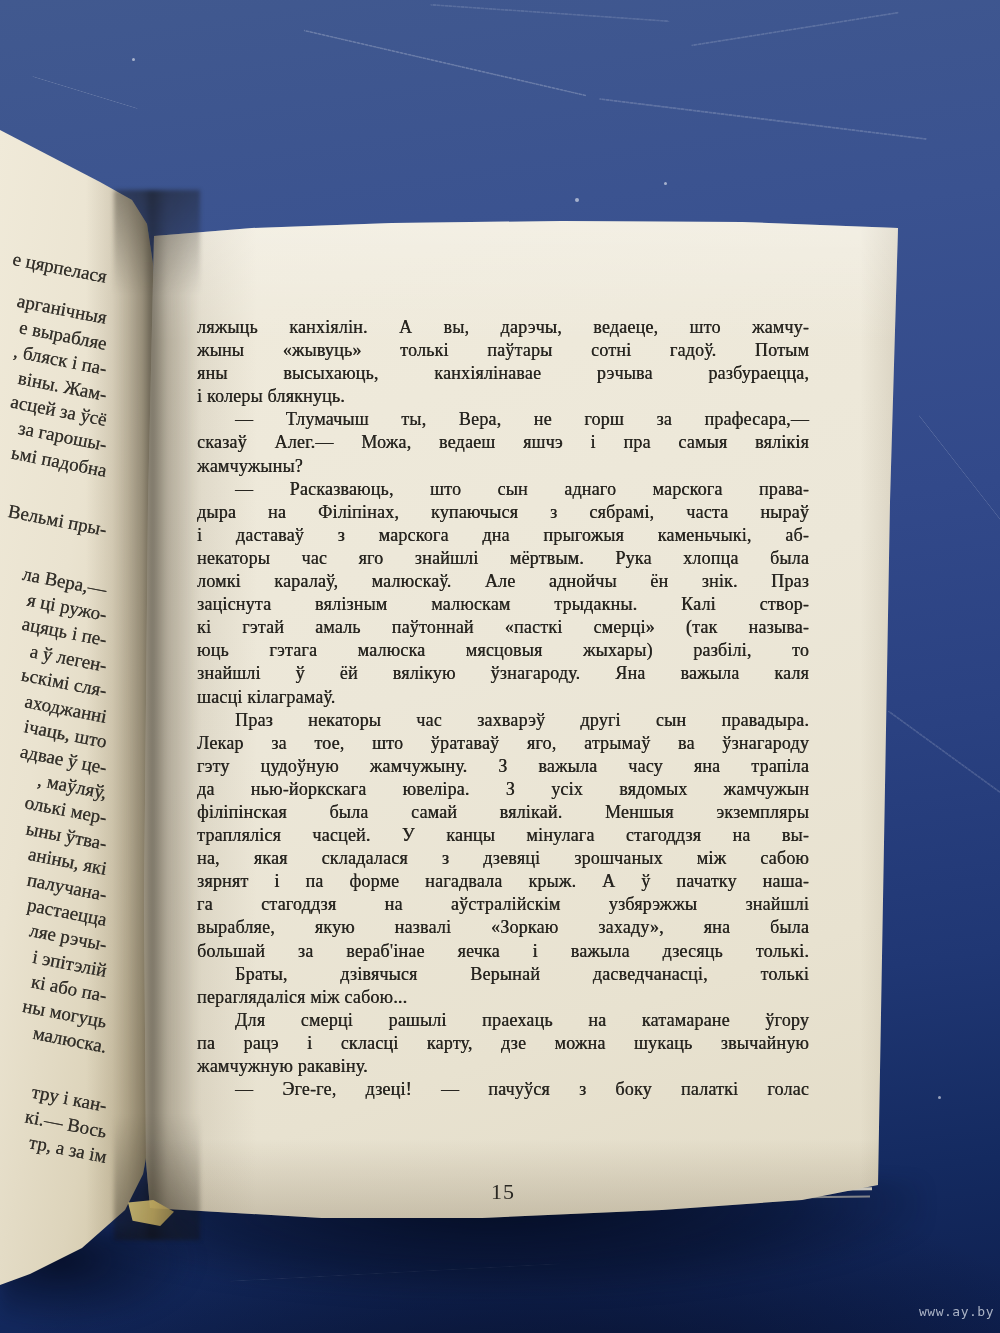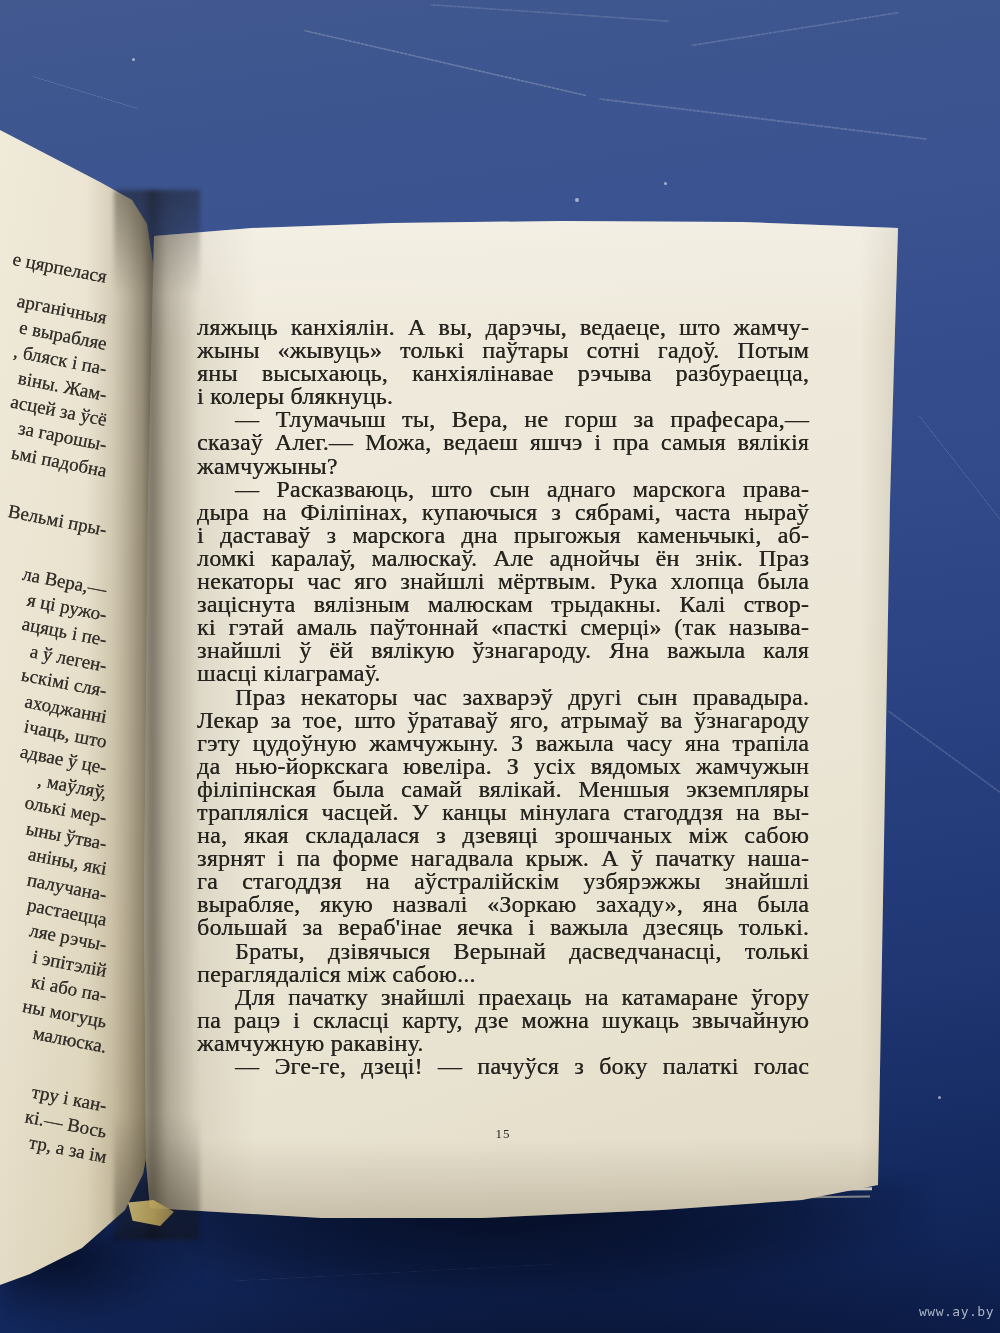--- a/index.html
+++ b/index.html
@@ -44,27 +44,27 @@
   .lf.g2{margin-top:34px;}
   
   .right-page{position:absolute;left:142px;top:202px;width:766px;height:1032px;z-index:4;
     background:
       linear-gradient(to bottom, rgba(255,255,255,0.30) 0px, rgba(255,255,255,0) 140px),
       linear-gradient(to right, rgba(95,78,48,0.35) 0px, rgba(95,78,48,0.10) 55px, rgba(0,0,0,0) 115px),
       linear-gradient(to top, rgba(88,70,42,0.26) 0px, rgba(0,0,0,0) 95px),
       linear-gradient(to left, rgba(105,88,58,0.18) 0px, rgba(0,0,0,0) 48px),
       linear-gradient(160deg,#f0ebdc 0%,#ece7d8 45%,#e8e2d0 75%,#e2dbc6 100%);
     clip-path:polygon(12px 34px,110px 26px,250px 21px,420px 19px,600px 20px,756px 26px,748px 300px,736px 983px,660px 998px,520px 1008px,340px 1016px,180px 1016px,8px 1006px,4px 960px,2px 700px,6px 300px);}
-  .page-text{position:absolute;left:55px;top:114px;width:612px;font-size:24px;line-height:23.1px;
+  .page-text{position:absolute;left:55px;top:114px;width:612px;font-size:18px;line-height:23.1px;
     color:#26241f;text-shadow:0.35px 0 0 rgba(35,33,28,0.85);letter-spacing:0.2px;}
   .tl{text-align:justify;text-align-last:justify;}
   .tl.end{text-align-last:left;}
   .tl.ind{padding-left:38px;}
-  .page-number{position:absolute;left:55px;top:924px;width:612px;text-align:center;
-    font-size:13px;letter-spacing:1px;color:#2a2823;}
+  .page-number{position:absolute;left:55px;top:977px;width:612px;text-align:center;
+    font-size:22px;letter-spacing:1px;color:#2a2823;}
   
   .gutter{position:absolute;left:114px;top:190px;width:86px;height:1050px;z-index:5;pointer-events:none;
     background:
       linear-gradient(to bottom, rgba(20,16,8,0.35) 0%, rgba(20,16,8,0) 10%, rgba(20,16,8,0) 88%, rgba(20,16,8,0.35) 100%),
       linear-gradient(to right, rgba(30,24,14,0) 0%, rgba(30,24,14,0.18) 34%, rgba(14,11,6,0.38) 44%, rgba(30,24,14,0.14) 62%, rgba(30,24,14,0) 100%);
     filter:blur(2px);}
   
   .edge1{position:absolute;left:556px;top:1189px;width:316px;height:3px;background:rgba(224,217,200,0.9);transform:rotate(-0.6deg);z-index:3;}
   .edge2{position:absolute;left:598px;top:1197px;width:272px;height:2px;background:rgba(206,198,177,0.6);transform:rotate(-0.6deg);z-index:3;}
   
@@ -139,40 +139,41 @@
         <div class="tl">ляжыць канхіялін. А вы, дарэчы, ведаеце, што жамчу-</div>
         <div class="tl">жыны «жывуць» толькі паўтары сотні гадоў. Потым</div>
         <div class="tl">яны высыхаюць, канхіялінавае рэчыва разбураецца,</div>
         <div class="tl end">і колеры блякнуць.</div>
         <div class="tl ind">— Тлумачыш ты, Вера, не горш за прафесара,—</div>
         <div class="tl">сказаў Алег.— Можа, ведаеш яшчэ і пра самыя вялікія</div>
         <div class="tl end">жамчужыны?</div>
         <div class="tl ind">— Расказваюць, што сын аднаго марскога права-</div>
         <div class="tl">дыра на Філіпінах, купаючыся з сябрамі, часта ныраў</div>
         <div class="tl">і даставаў з марскога дна прыгожыя каменьчыкі, аб-</div>
+        <div class="tl">некаторы час яго знайшлі мёртвым. Рука хлопца была</div>
         <div class="tl">ломкі каралаў, малюскаў. Але аднойчы ён знік. Праз</div>
-        <div class="tl">некаторы час яго знайшлі мёртвым. Рука хлопца была</div>
         <div class="tl">заціснута вялізным малюскам трыдакны. Калі створ-</div>
         <div class="tl">кі гэтай амаль паўтоннай «пасткі смерці» (так называ-</div>
+        <div class="tl">юць гэтага малюска мясцовыя жыхары) разбілі, то</div>
         <div class="tl">знайшлі ў ёй вялікую ўзнагароду. Яна важыла каля</div>
         <div class="tl end">шасці кілаграмаў.</div>
         <div class="tl ind">Праз некаторы час захварэў другі сын правадыра.</div>
         <div class="tl">Лекар за тое, што ўратаваў яго, атрымаў ва ўзнагароду</div>
         <div class="tl">гэту цудоўную жамчужыну. З важыла часу яна трапіла</div>
         <div class="tl">да нью-йоркскага ювеліра. З усіх вядомых жамчужын</div>
         <div class="tl">філіпінская была самай вялікай. Меншыя экземпляры</div>
         <div class="tl">трапляліся часцей. У канцы мінулага стагоддзя на вы-</div>
         <div class="tl">на, якая складалася з дзевяці зрошчаных між сабою</div>
         <div class="tl">зярнят і па форме нагадвала крыж. А ў пачатку наша-</div>
         <div class="tl">га стагоддзя на аўстралійскім узбярэжжы знайшлі</div>
         <div class="tl">вырабляе, якую назвалі «Зоркаю захаду», яна была</div>
         <div class="tl">большай за вераб'інае яечка і важыла дзесяць толькі.</div>
         <div class="tl ind">Браты, дзівячыся Верынай дасведчанасці, толькі</div>
         <div class="tl end">пераглядаліся між сабою...</div>
-        <div class="tl ind">Для пачатку знайшлі праехаць на катамаране ўгору</div>
+        <div class="tl ind">Для смерці рашылі праехаць на катамаране ўгору</div>
         <div class="tl">па рацэ і скласці карту, дзе можна шукаць звычайную</div>
         <div class="tl end">жамчужную ракавіну.</div>
         <div class="tl ind">— Эге-ге, дзеці! — пачуўся з боку палаткі голас</div>
       </div>
     <div class="page-number">15</div>
   </div>
 
   <div class="gutter"></div>
 
   <div class="edge1"></div>

